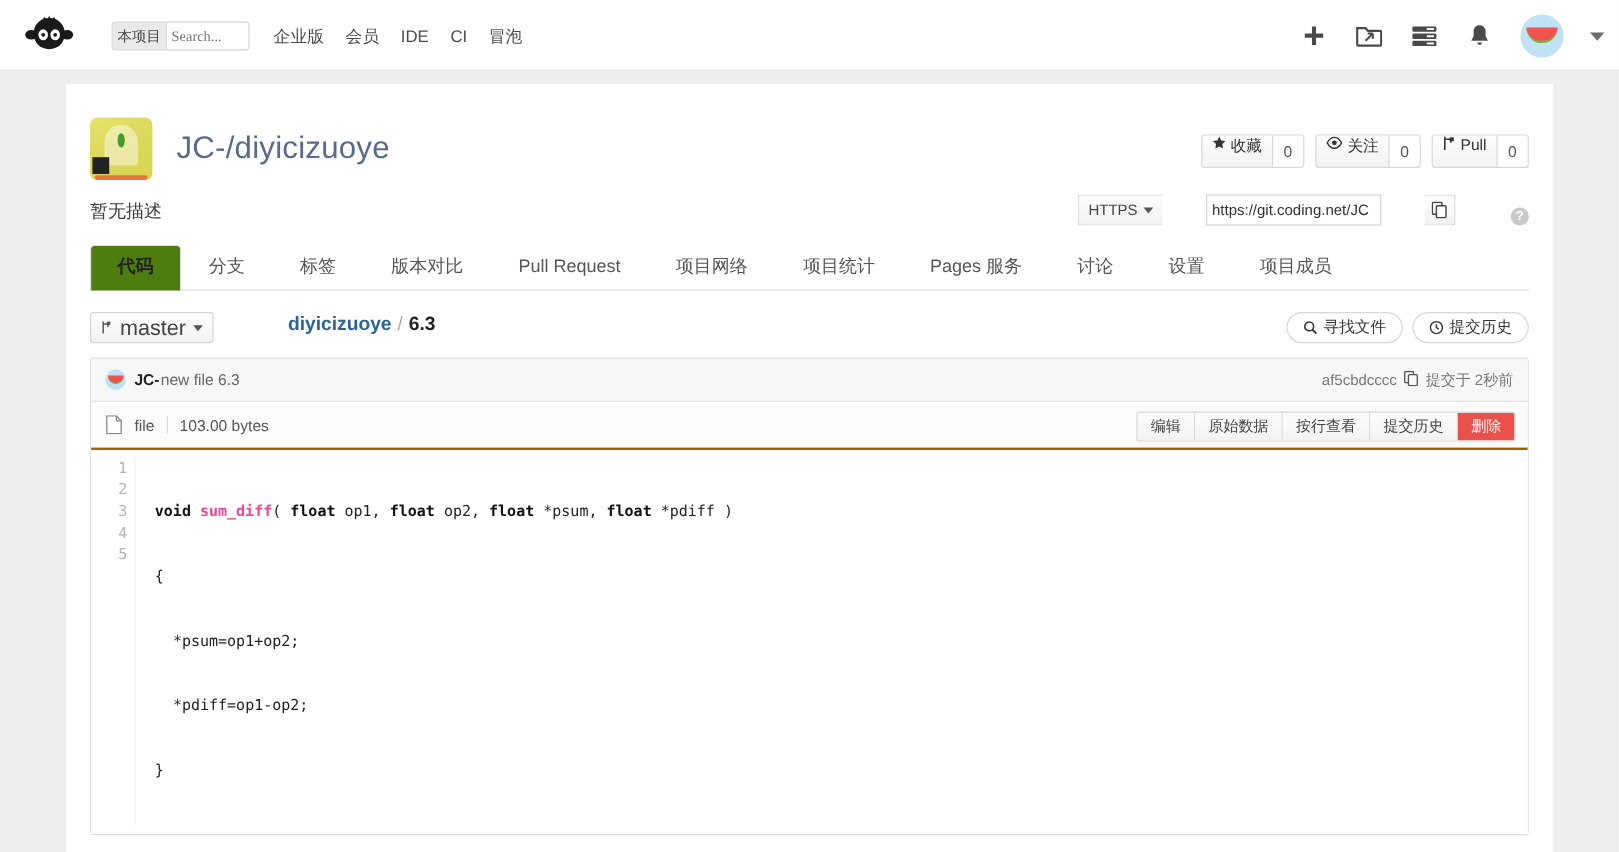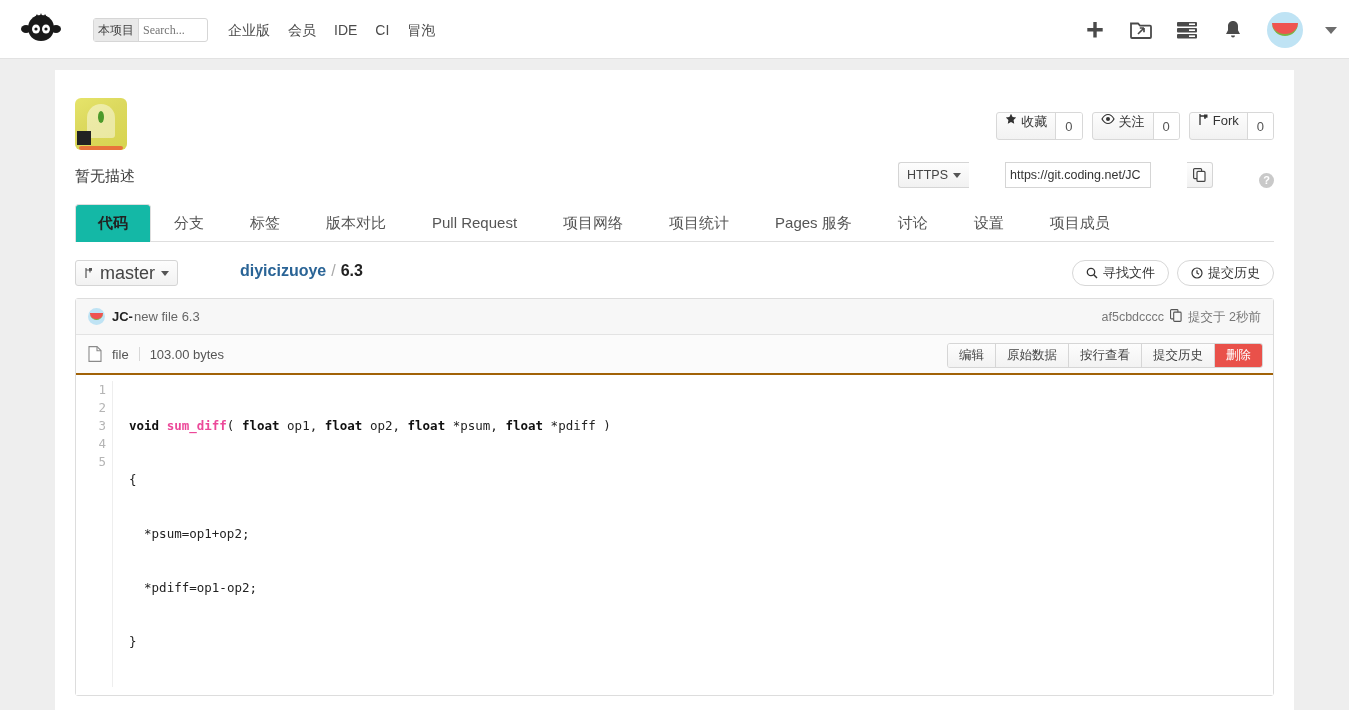--- a/index.html
+++ b/index.html
@@ -293,21 +293,21 @@
     border: 1px solid transparent;
     border-bottom: none;
     margin-bottom: -1px;
     box-sizing: border-box;
     white-space: nowrap;
     cursor: default;
   }
   .tab.active {
     color: #222;
     font-weight: bold;
-    background: #14b8a6;
+    background: #4d7c0f;
     border-color: #dedede;
     border-radius: 4px 4px 0 0;
   }
 
   
   .bc-row {
     position: relative;
     height: 48px;
     margin-top: 8px;
   }
@@ -557,20 +557,23 @@
 <div class="page">
  <div class="inner">
 
   <div class="repo-head">
     <div class="repo-avatar">
       <span class="bell"></span>
       <span class="leaf"></span>
       <span class="glyph"></span>
       <span class="bar"></span>
     </div>
+    <div class="repo-title">
+      <a href="#">JC-/diyicizuoye</a>
+    </div>
 
     <div class="stat-group">
       <div class="stat">
         <span class="label">
           <svg width="12" height="12" viewBox="0 0 12 12">
                 <path d="M6 0.7l1.6 3.3 3.6.5-2.6 2.6.6 3.6L6 9l-3.2 1.7.6-3.6L.8 4.5l3.6-.5z" fill="#333"></path>
               </svg>
           <span>收藏</span>
         </span>
         <span class="count">0</span>
@@ -585,21 +588,21 @@
         </span>
         <span class="count">0</span>
       </div>
       <div class="stat">
         <span class="label">
           <svg width="11" height="13" viewBox="0 0 11 13">
             <path d="M2 1v11" stroke="#333" stroke-width="1.3" fill="none"></path>
             <path d="M2 3h5v3" stroke="#333" stroke-width="1.3" fill="none"></path>
             <rect x="6" y="1.5" width="3.5" height="3.2" fill="#333"></rect>
           </svg>
-          <span>Fork</span>
+          <span>Pull</span>
         </span>
         <span class="count">0</span>
       </div>
     </div>
   </div>
 
   <div class="desc-row">
     <div class="desc">暂无描述</div>
     <div class="clone-row">
       <span class="clone-proto">

